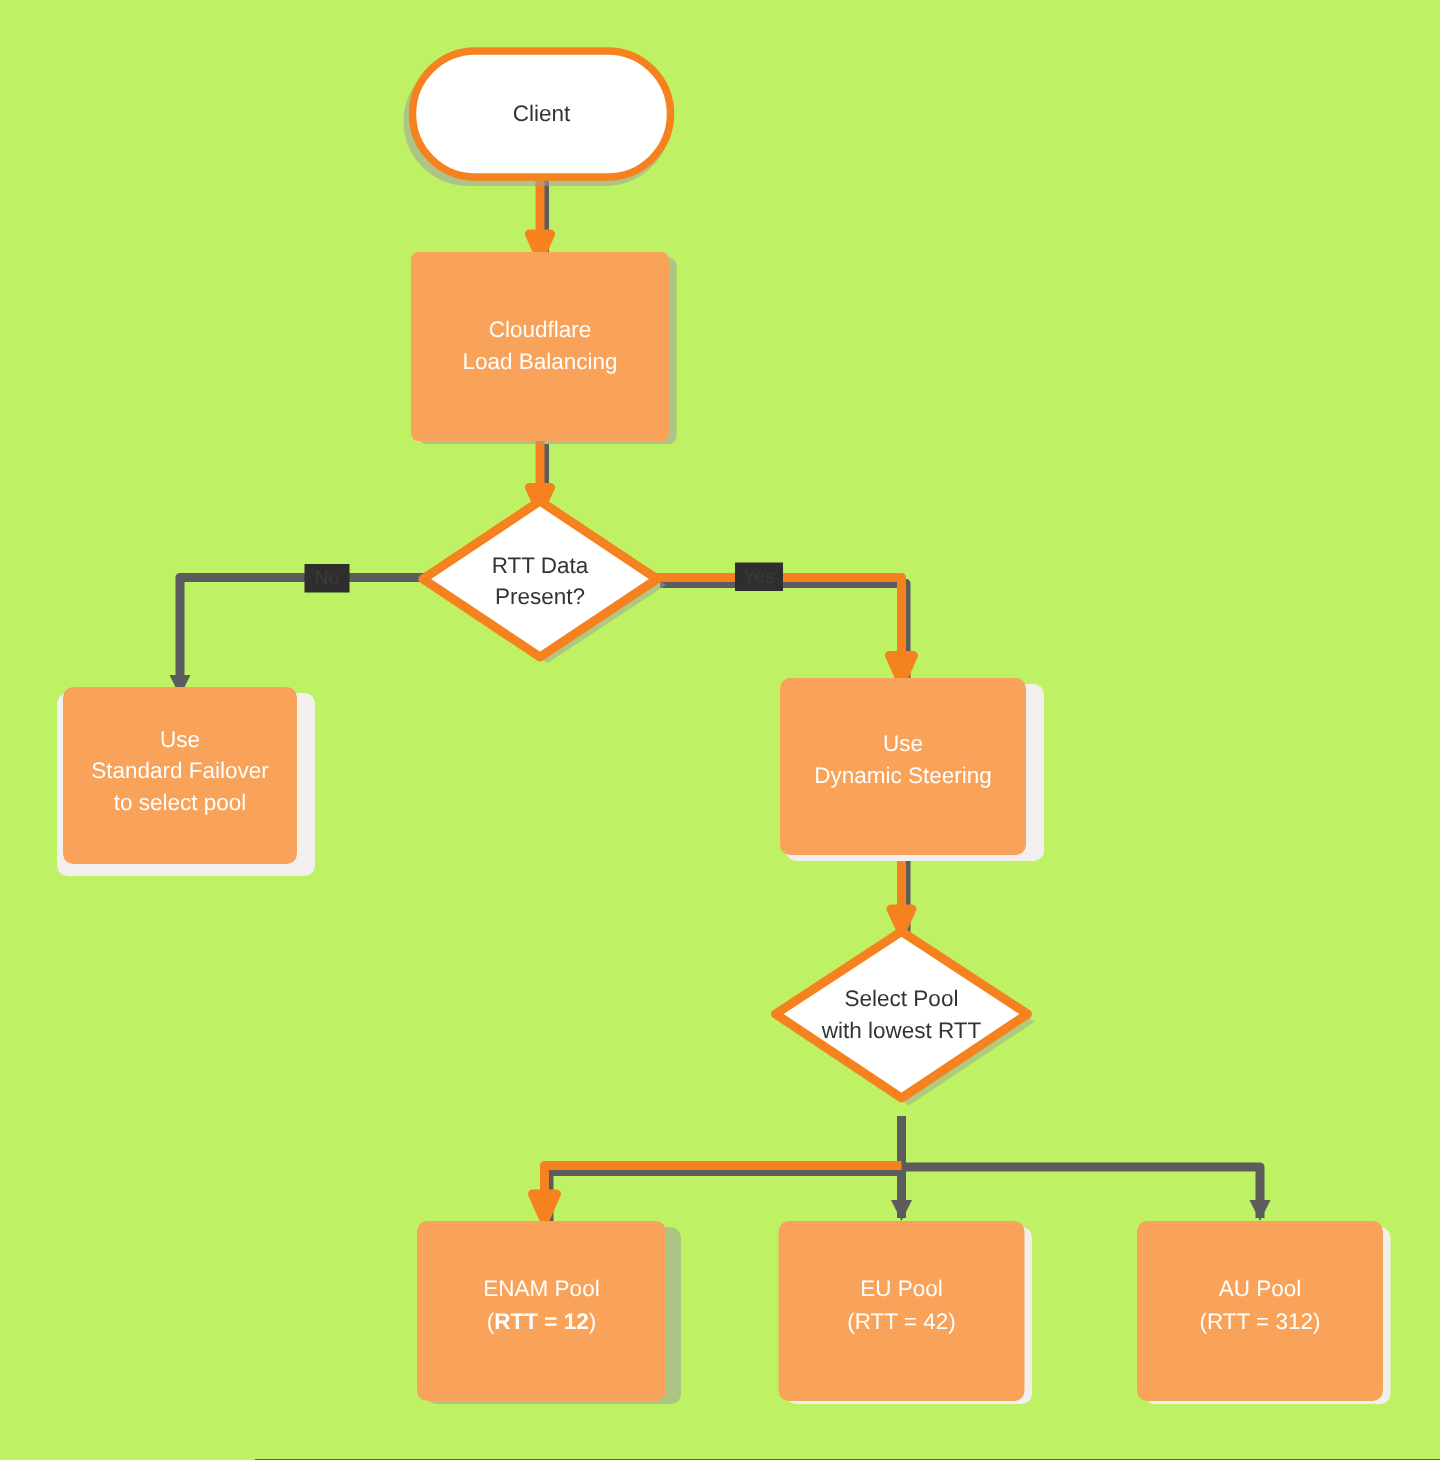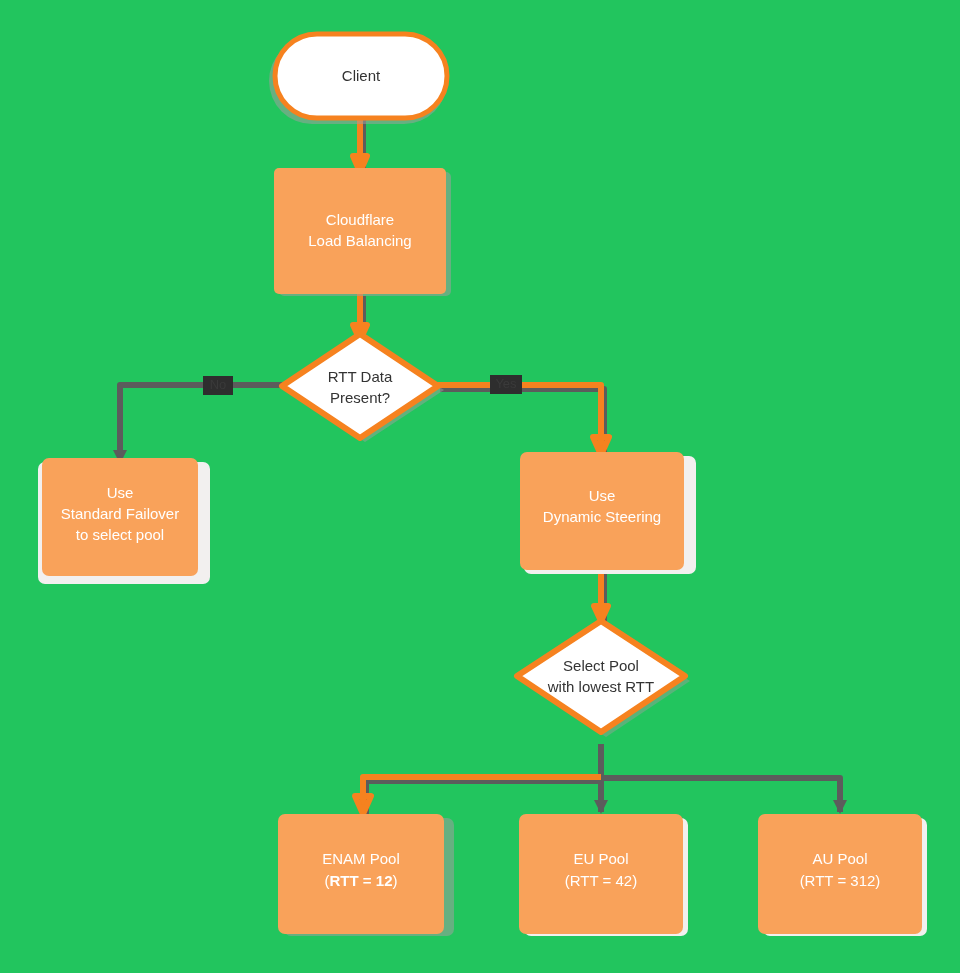--- a/index.html
+++ b/index.html
@@ -5,21 +5,21 @@
 <style>
   html, body {
     margin: 0;
     padding: 0;
     background: #000000;
   }
   #stage {
     position: relative;
     width: 960px;
     height: 973px;
-    background: #22c55e;
+    background: #bef264;
     overflow: hidden;
     font-family: "Liberation Sans", sans-serif;
   }
   #flow-svg {
     position: absolute;
     left: 0;
     top: 0;
     width: 960px;
     height: 973px;
   }

